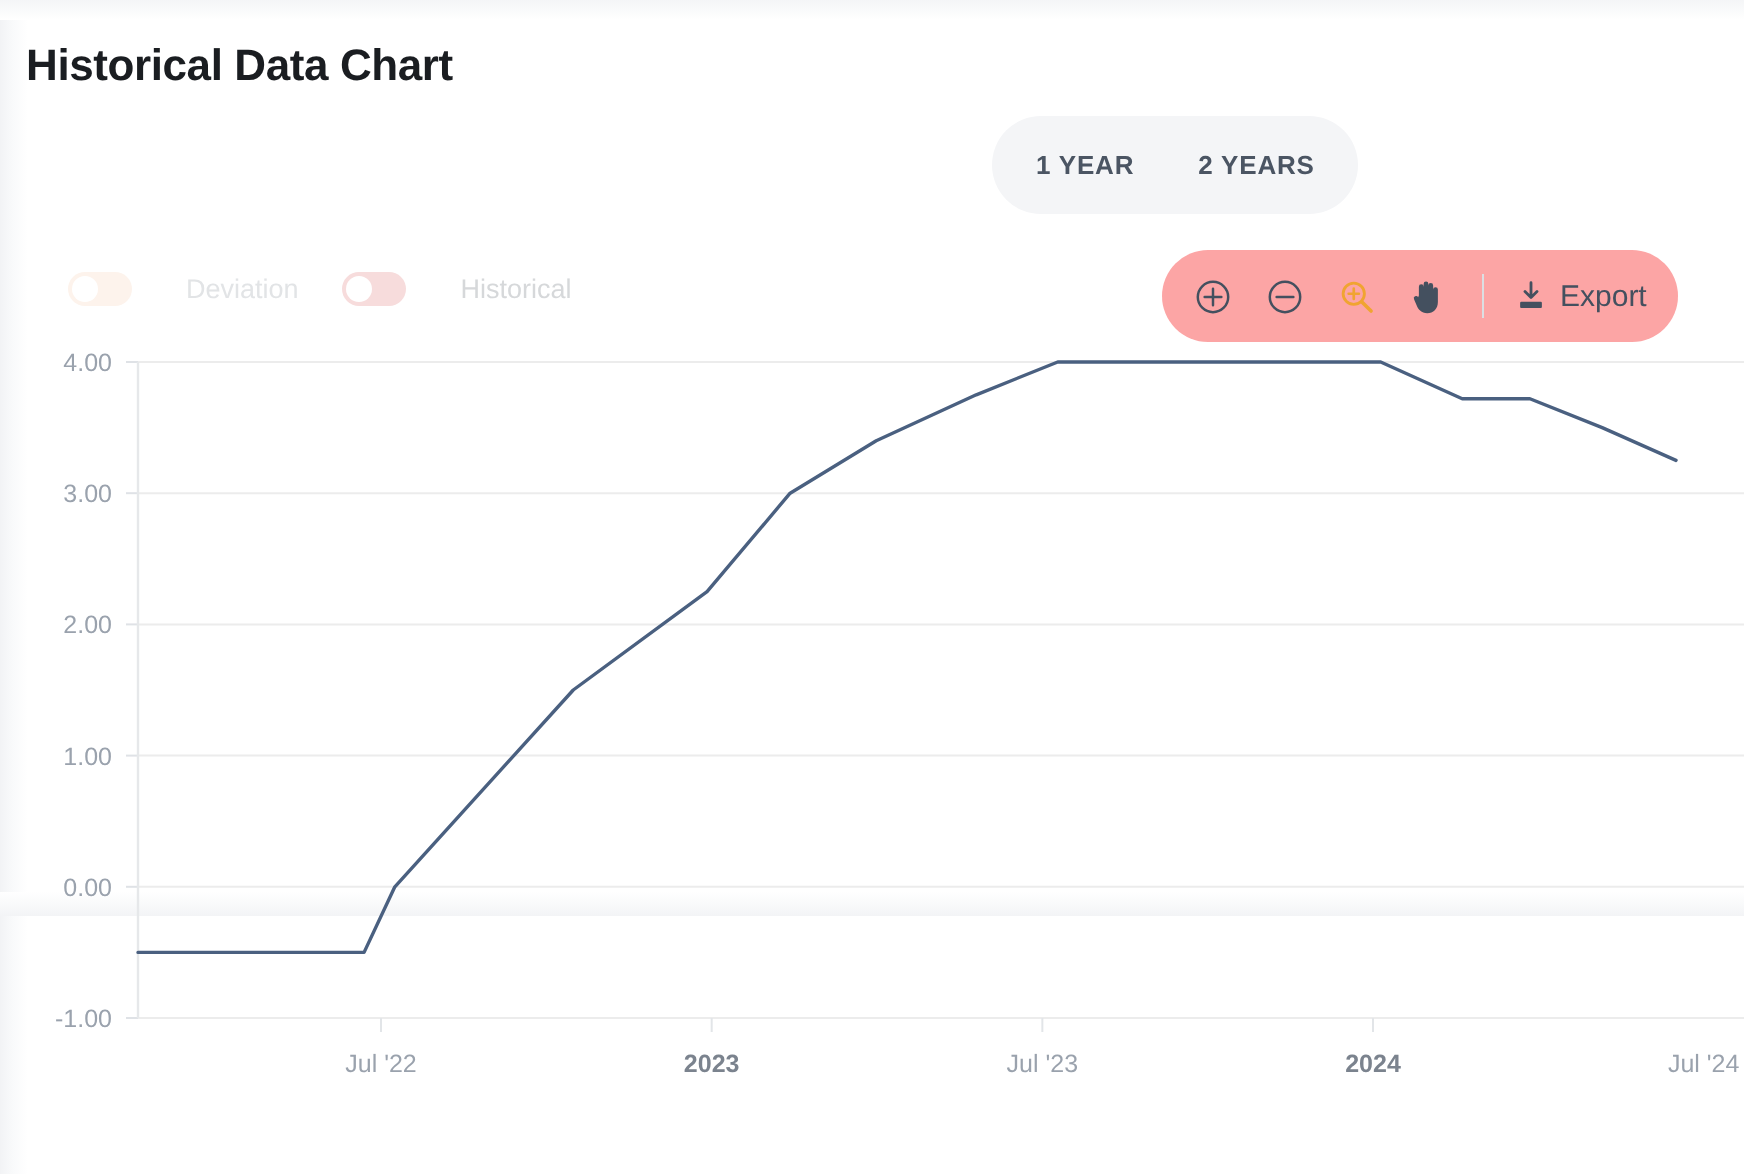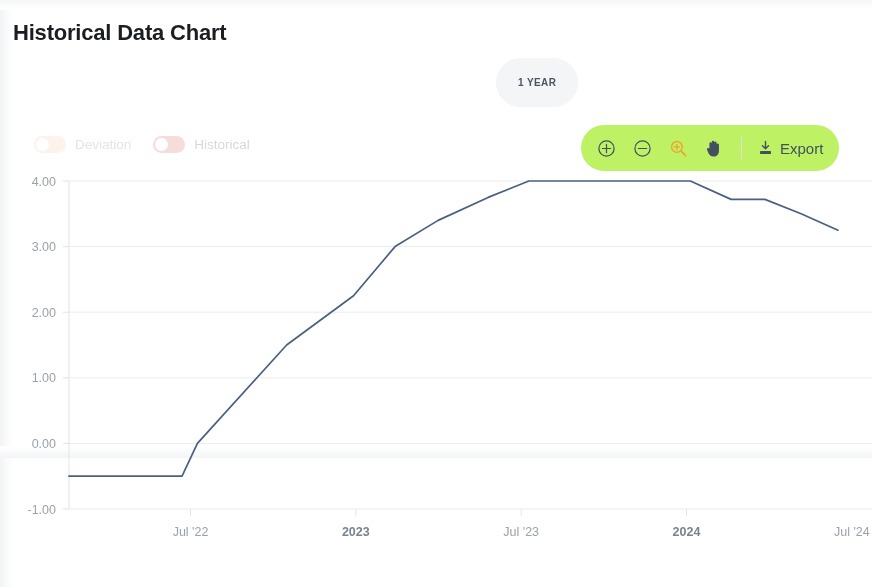--- a/index.html
+++ b/index.html
@@ -60,21 +60,21 @@
     left: 496px;
     top: 58px;
     height: 49px;
     display: flex;
     align-items: center;
     background: #f4f5f7;
     border-radius: 26px;
     padding: 0 6px;
   }
   .range-btn {
-    font-size: 10px;
+    font-size: 13px;
     font-weight: bold;
     color: #4b5563;
     letter-spacing: 0.4px;
     padding: 8px 16px;
     border-radius: 20px;
     cursor: pointer;
     white-space: nowrap;
     background: transparent;
     border: none;
     font-family: inherit;
@@ -87,21 +87,21 @@
     position: absolute;
     left: 34px;
     top: 136px;
     display: flex;
     align-items: center;
     gap: 22px;
   }
   .legend-item {
     display: flex;
     align-items: center;
-    gap: 9px;
+    gap: 27px;
     cursor: pointer;
   }
   .legend-toggle {
     position: relative;
     width: 32px;
     height: 17px;
     border-radius: 9px;
   }
   .legend-toggle .knob {
     position: absolute;
@@ -117,21 +117,21 @@
   }
 
   
   .toolbar {
     position: absolute;
     left: 581px;
     top: 125px;
     height: 46px;
     display: flex;
     align-items: center;
-    background: #bef264;
+    background: #fca5a5;
     border-radius: 24px;
     padding: 0 14px;
     gap: 14px;
   }
   .tool-btn {
     width: 22px; height: 22px;
     display: flex;
     align-items: center;
     justify-content: center;
     cursor: pointer;
@@ -184,20 +184,21 @@
 <div id="app">
 
   <div class="edge-shade"></div>
   <div class="edge-shade-top"></div>
   <div class="edge-shade-bottom"></div>
 
   <div class="page-title">Historical Data Chart</div>
 
   <div class="range-group">
     <button class="range-btn">1 YEAR</button>
+    <button class="range-btn">2 YEARS</button>
   </div>
 
   <div class="legend">
     <div class="legend-item">
       <span class="legend-toggle" style="background:#fdf3ec;">
         <span class="knob"></span>
       </span>
       <span class="legend-label" style="color:#e2e4e6;">Deviation</span>
     </div>
     <div class="legend-item">

